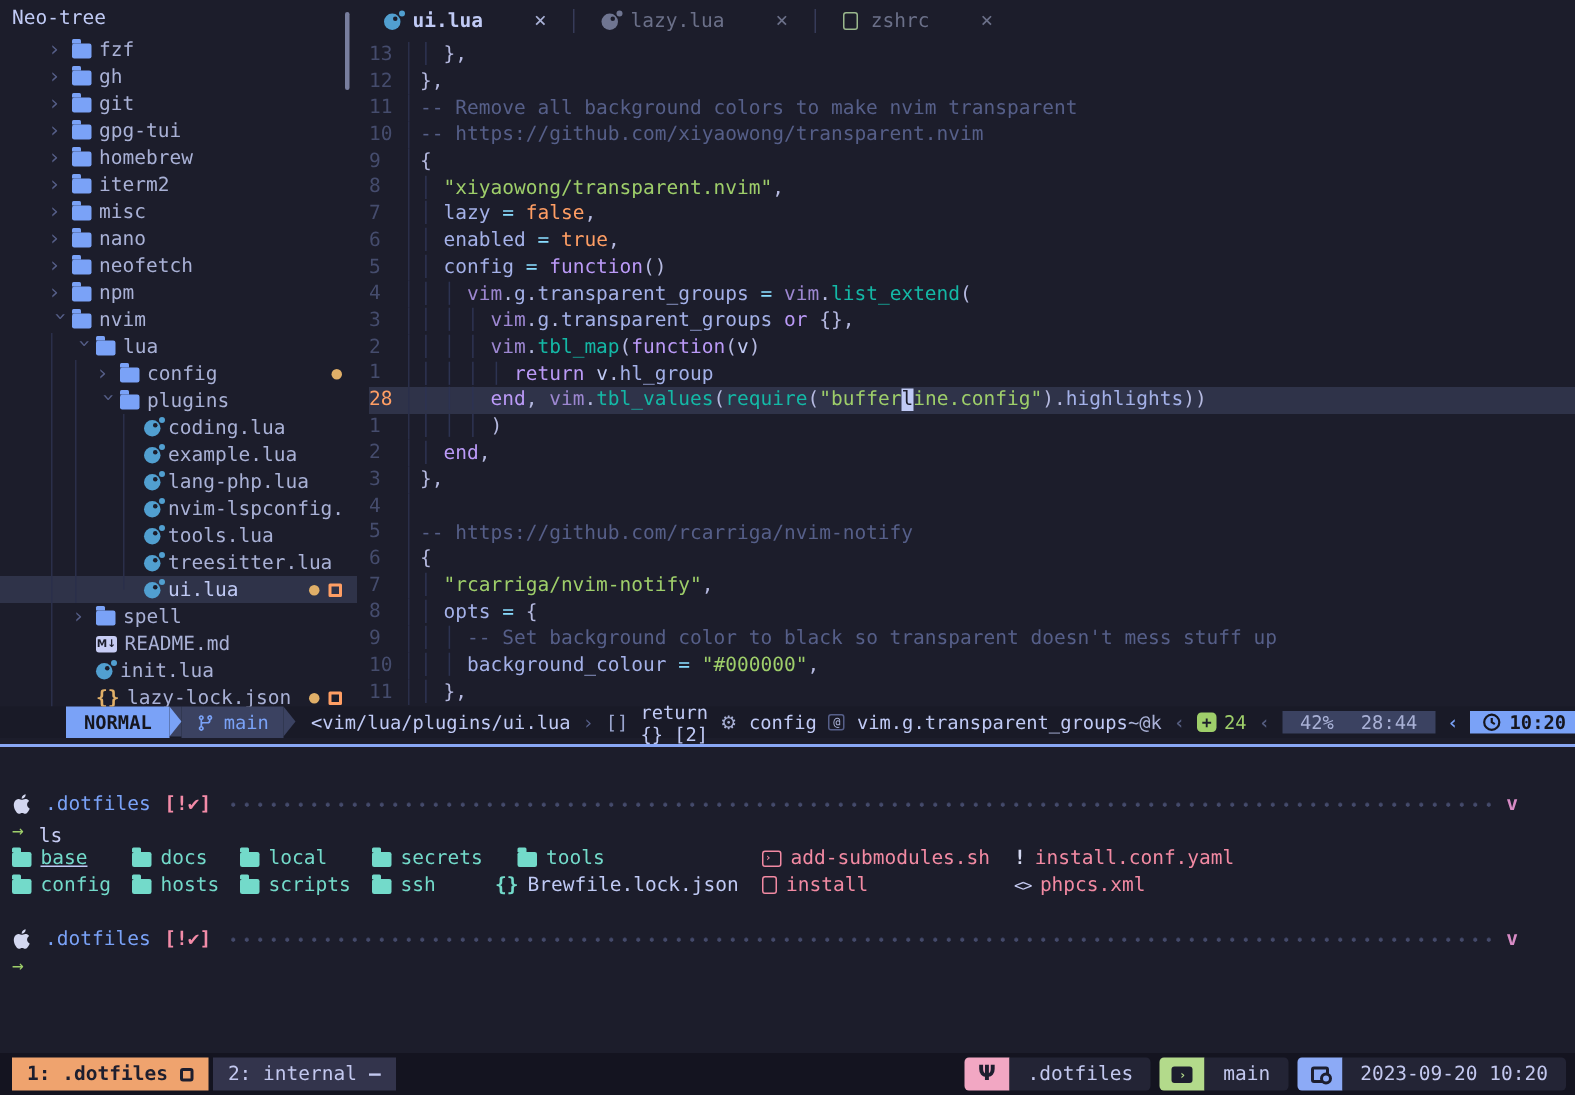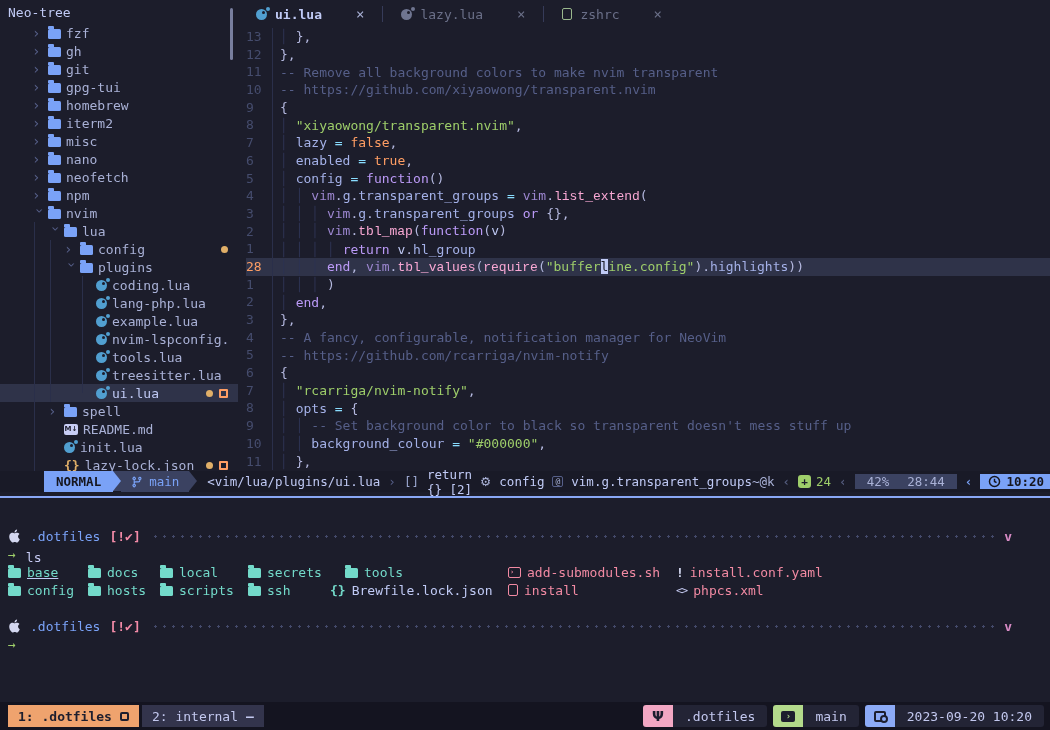--- a/index.html
+++ b/index.html
@@ -55,21 +55,21 @@
   .tabsep { width:1px; height:16px; background:#363b59; }
   .code { flex:1; overflow:hidden; padding-left:8px; }
   .cline { height:17.7px; display:flex; align-items:center; white-space:pre; }
   .cline.cur { background:#2f3349; }
   .ln { width:27px; padding-right:9px; text-align:left; color:#454c6d; flex:none;
         border-right:1px solid #2a2f4a; align-self:stretch; line-height:17.7px; }
   .cline.cur .ln { color:#ff9e64; }
   .toks { padding-left:7px; }
   .tk-g { color:#2d3352; } .tk-p { color:#b5b9e0; } .tk-c { color:#565f89; }
   .tk-s { color:#9ece6a; } .tk-k { color:#bb9af7; } .tk-v { color:#9d87d1; }
-  .tk-pr { color:#a4b1e8; } .tk-f { color:#f9a8d4;font-family:Liberation Mono, monospace; } .tk-o { color:#89ddff; }
+  .tk-pr { color:#a4b1e8; } .tk-f { color:#14b8a6; } .tk-o { color:#89ddff; }
   .tk-b { color:#ff9e64; } .tk-w { color:#c0caf5; }
   .tk-cu { background:#c0caf5; color:#1c1d2b; }
   
   .statusline { height:21px; display:flex; align-items:stretch; flex:none; font-size:12.5px; background:#191a27;padding-left:44px; }
   .sl-lead { width:8px; }
   .seg { display:flex; align-items:center; }
   .seg-mode { background:#7aa2f7; color:#16161e; font-weight:bold; padding:0 12px; }
   .tri { width:0; height:0; border-top:10.5px solid transparent; border-bottom:10.5px solid transparent; }
   .tri-blue { border-left:8px solid #7aa2f7; }
   .tri-gray { border-left:8px solid #3b4261; }
@@ -206,26 +206,26 @@
             <span class="lbl">plugins</span>
           </div>
           <div class="nt-row" style="padding-left: 80px;">
             <span class="chev"></span>
             <span class="ico ico-lua"></span>
             <span class="lbl">coding.lua</span>
           </div>
           <div class="nt-row" style="padding-left: 80px;">
             <span class="chev"></span>
             <span class="ico ico-lua"></span>
+            <span class="lbl">example.lua</span>
+          </div>
+          <div class="nt-row" style="padding-left: 80px;">
+            <span class="chev"></span>
+            <span class="ico ico-lua"></span>
             <span class="lbl">lang-php.lua</span>
-          </div>
-          <div class="nt-row" style="padding-left: 80px;">
-            <span class="chev"></span>
-            <span class="ico ico-lua"></span>
-            <span class="lbl">example.lua</span>
           </div>
           <div class="nt-row" style="padding-left: 80px;">
             <span class="chev"></span>
             <span class="ico ico-lua"></span>
             <span class="lbl">nvim-lspconfig.</span>
           </div>
           <div class="nt-row" style="padding-left: 80px;">
             <span class="chev"></span>
             <span class="ico ico-lua"></span>
             <span class="lbl">tools.lua</span>
@@ -305,21 +305,21 @@
           <div class="cline"><span class="ln">6</span><span class="toks"><span class="tk-g">│ </span><span class="tk-pr">enabled</span><span class="tk-o"> = </span><span class="tk-b">true</span><span class="tk-p">,</span></span></div>
           <div class="cline"><span class="ln">5</span><span class="toks"><span class="tk-g">│ </span><span class="tk-pr">config</span><span class="tk-o"> = </span><span class="tk-k">function</span><span class="tk-p">()</span></span></div>
           <div class="cline"><span class="ln">4</span><span class="toks"><span class="tk-g">│ │ </span><span class="tk-v">vim</span><span class="tk-p">.</span><span class="tk-pr">g</span><span class="tk-p">.</span><span class="tk-pr">transparent_groups</span><span class="tk-o"> = </span><span class="tk-v">vim</span><span class="tk-p">.</span><span class="tk-f">list_extend</span><span class="tk-p">(</span></span></div>
           <div class="cline"><span class="ln">3</span><span class="toks"><span class="tk-g">│ │ │ </span><span class="tk-v">vim</span><span class="tk-p">.</span><span class="tk-pr">g</span><span class="tk-p">.</span><span class="tk-pr">transparent_groups</span><span class="tk-k"> or </span><span class="tk-p">{},</span></span></div>
           <div class="cline"><span class="ln">2</span><span class="toks"><span class="tk-g">│ │ │ </span><span class="tk-v">vim</span><span class="tk-p">.</span><span class="tk-f">tbl_map</span><span class="tk-p">(</span><span class="tk-k">function</span><span class="tk-p">(</span><span class="tk-w">v</span><span class="tk-p">)</span></span></div>
           <div class="cline"><span class="ln">1</span><span class="toks"><span class="tk-g">│ │ │ │ </span><span class="tk-k">return</span><span class="tk-w"> v</span><span class="tk-p">.</span><span class="tk-pr">hl_group</span></span></div>
           <div class="cline cur"><span class="ln">28</span><span class="toks"><span class="tk-g">│ │ │ </span><span class="tk-k">end</span><span class="tk-p">, </span><span class="tk-v">vim</span><span class="tk-p">.</span><span class="tk-f">tbl_values</span><span class="tk-p">(</span><span class="tk-f">require</span><span class="tk-p">(</span><span class="tk-s">"buffer</span><span class="tk-cu">l</span><span class="tk-s">ine.config"</span><span class="tk-p">).</span><span class="tk-pr">highlights</span><span class="tk-p">))</span></span></div>
           <div class="cline"><span class="ln">1</span><span class="toks"><span class="tk-g">│ │ │ </span><span class="tk-p">)</span></span></div>
           <div class="cline"><span class="ln">2</span><span class="toks"><span class="tk-g">│ </span><span class="tk-k">end</span><span class="tk-p">,</span></span></div>
           <div class="cline"><span class="ln">3</span><span class="toks"><span class="tk-p">},</span></span></div>
-          <div class="cline"><span class="ln">4</span><span class="toks"><span class="tk-c">-- A fancy, configurable, notification manager for NeoVim</span></span></div>
+          <div class="cline"><span class="ln">4</span></div>
           <div class="cline"><span class="ln">5</span><span class="toks"><span class="tk-c">-- https://github.com/rcarriga/nvim-notify</span></span></div>
           <div class="cline"><span class="ln">6</span><span class="toks"><span class="tk-p">{</span></span></div>
           <div class="cline"><span class="ln">7</span><span class="toks"><span class="tk-g">│ </span><span class="tk-s">"rcarriga/nvim-notify"</span><span class="tk-p">,</span></span></div>
           <div class="cline"><span class="ln">8</span><span class="toks"><span class="tk-g">│ </span><span class="tk-pr">opts</span><span class="tk-o"> = </span><span class="tk-p">{</span></span></div>
           <div class="cline"><span class="ln">9</span><span class="toks"><span class="tk-g">│ │ </span><span class="tk-c">-- Set background color to black so transparent doesn't mess stuff up</span></span></div>
           <div class="cline"><span class="ln">10</span><span class="toks"><span class="tk-g">│ │ </span><span class="tk-pr">background_colour</span><span class="tk-o"> = </span><span class="tk-s">"#000000"</span><span class="tk-p">,</span></span></div>
           <div class="cline"><span class="ln">11</span><span class="toks"><span class="tk-g">│ </span><span class="tk-p">},</span></span></div>
         </div>
     </div>
   </div>

